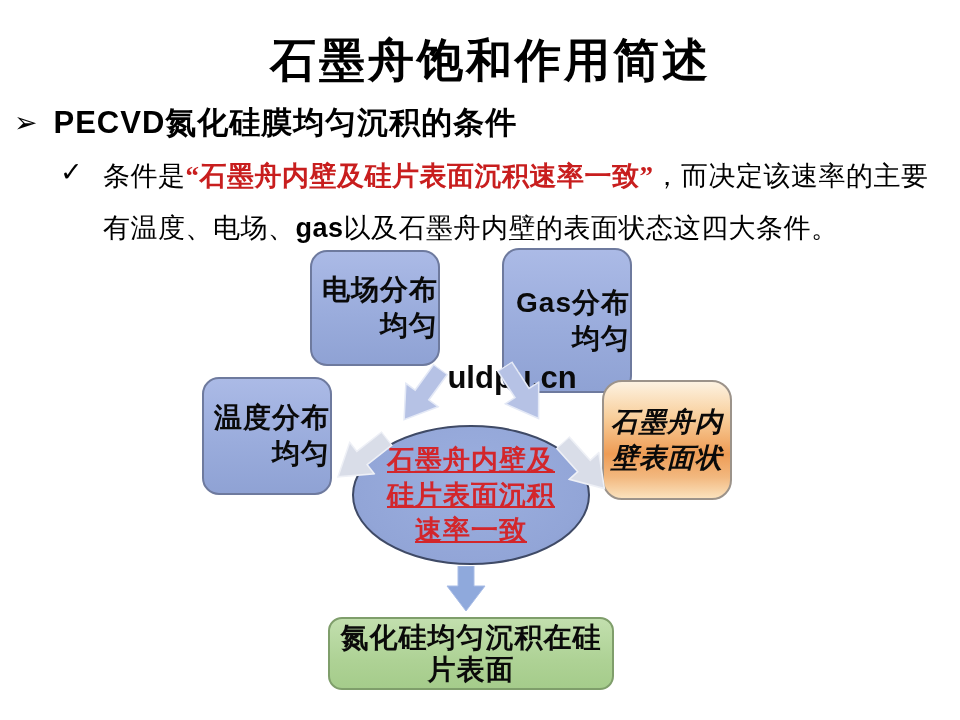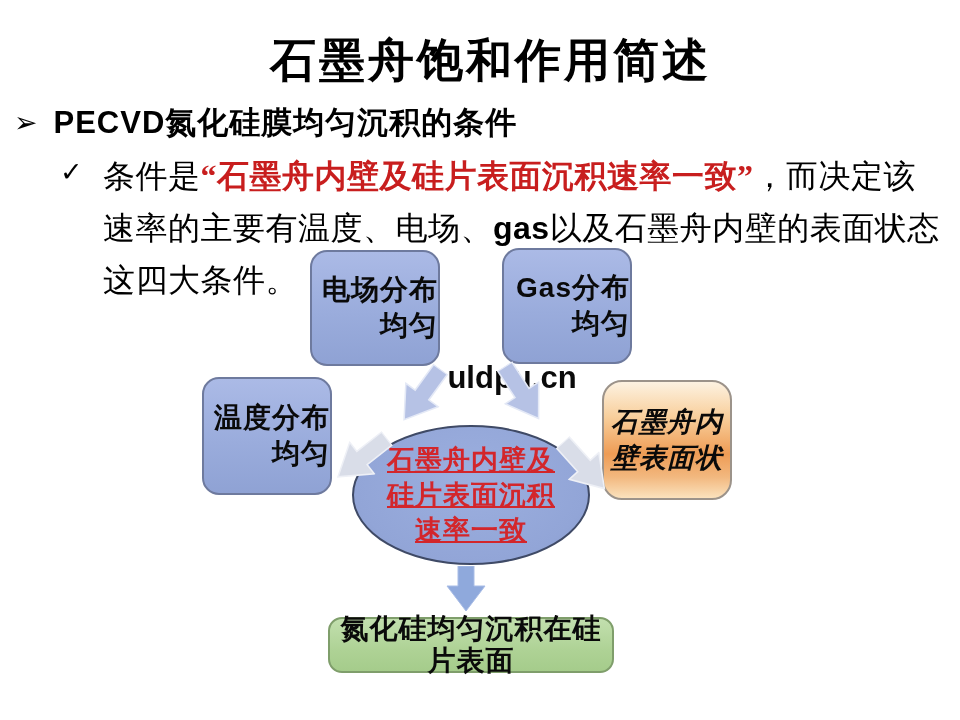--- a/index.html
+++ b/index.html
@@ -24,57 +24,57 @@
   }
   .bullet-marker{font-size:28px;line-height:40px;color:#000;margin-right:16px;}
   .bullet-text{font-size:31px;line-height:40px;font-weight:bold;color:#000;letter-spacing:1px;}
   .check-marker{
     position:absolute;top:156px;left:60px;
     font-size:27px;font-weight:bold;color:#000;
   }
   .note{
     position:absolute;top:150px;left:103px;width:838px;
     font-family:"Liberation Serif","DejaVu Serif",serif;
-    font-size:32px;line-height:52px;color:#000;letter-spacing:0.5px;
+    font-size:27px;line-height:52px;color:#000;letter-spacing:0.5px;
   }
   .note .hl{color:#c81e1e;font-weight:bold;}
   .note .gasword{font-family:"Liberation Sans","DejaVu Sans",sans-serif;font-weight:bold;}
   .watermark{
     position:absolute;top:360px;left:432px;width:160px;
     font-size:31px;font-weight:bold;color:#0a0a0a;text-align:center;letter-spacing:0px;
   }
   .bubble{
     position:absolute;
     background:linear-gradient(180deg,#abbae6 0%,#9aacdc 55%,#8fa2d4 100%);
     border:2px solid #6e7a9e;border-radius:17px;
     display:flex;flex-direction:column;align-items:flex-end;justify-content:center;
     font-weight:bold;font-size:28px;line-height:36px;color:#0a0a0a;
     text-align:center;letter-spacing:1px;box-sizing:border-box;
   }
   .box-efield{left:310px;top:250px;width:130px;height:116px;}
-  .box-gas{left:502px;top:248px;width:130px;height:116px;}
+  .box-gas{left:502px;top:248px;width:130px;height:145px;}
   .box-temp{left:202px;top:377px;width:130px;height:118px;}
   .box-orange{
     position:absolute;left:602px;top:380px;width:130px;height:120px;
     background:linear-gradient(180deg,#fdf2e1 0%,#f8cf9c 30%,#ee9c55 62%,#f2b87f 82%,#fbe2bd 100%);
     border:2px solid #9c938a;border-radius:20px;
     display:flex;flex-direction:column;align-items:center;justify-content:center;
     font-weight:bold;font-size:27px;line-height:36px;color:#0a0a0a;
     text-align:center;letter-spacing:1px;box-sizing:border-box;font-style:italic;
   }
   .ellipse{
     position:absolute;left:352px;top:425px;width:238px;height:140px;
     background:radial-gradient(ellipse at 50% 40%, #9cafdf 0%, #92a5d7 70%, #8599cc 100%);
     border:2.5px solid #3f4a66;border-radius:50%;
     display:flex;flex-direction:column;align-items:center;justify-content:center;
     font-weight:bold;font-size:27px;line-height:35px;color:#d3262b;
     text-align:center;letter-spacing:1px;box-sizing:border-box;text-decoration:underline;
   }
   .box-result{
-    position:absolute;left:328px;top:617px;width:286px;height:56px;
+    position:absolute;left:328px;top:617px;width:286px;height:73px;
     background:linear-gradient(180deg,#c2dfae 0%,#aed295 60%,#a5cc8b 100%);
     border:2px solid #7f9e6b;border-radius:14px;
     display:flex;flex-direction:column;align-items:center;justify-content:center;
     font-weight:bold;font-size:28px;line-height:32px;color:#0a0a0a;
     text-align:center;letter-spacing:1px;box-sizing:border-box;
   }
   .arrow{position:absolute;}
   .arrow svg{display:block;width:100%;height:100%;}
 </style>
 </head>

